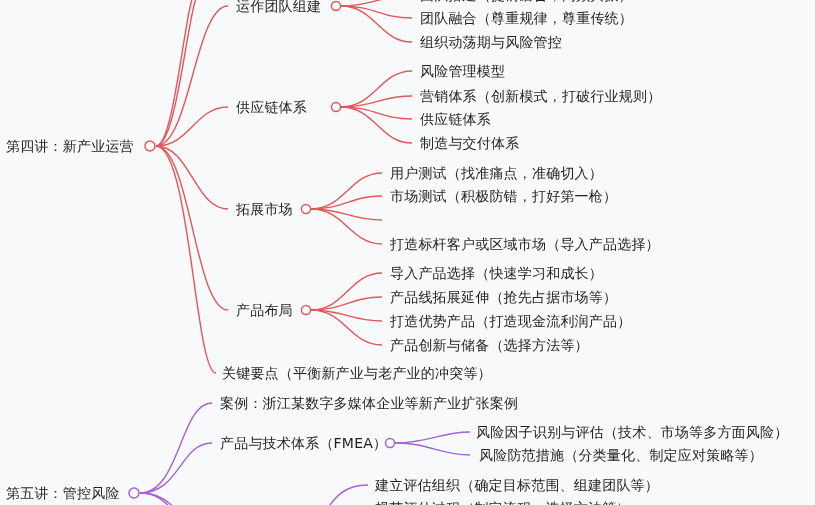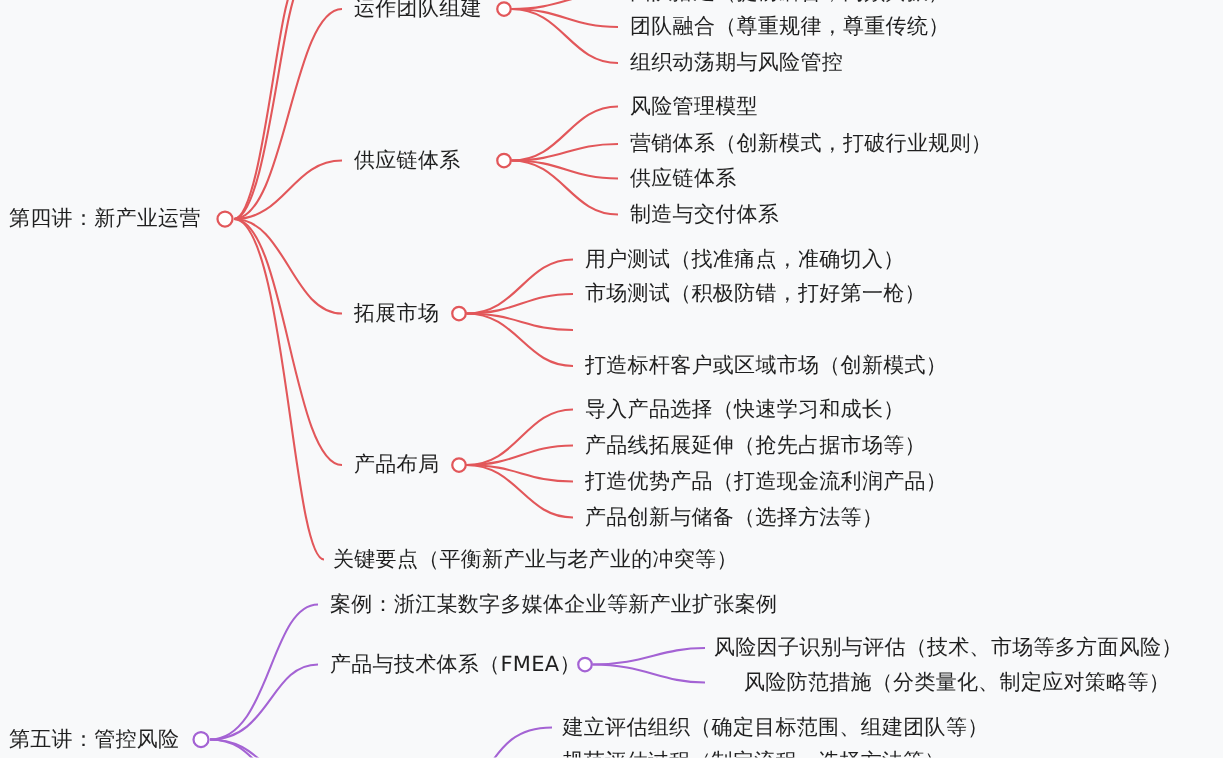--- a/index.html
+++ b/index.html
@@ -92,30 +92,30 @@
   <div class="node" style="left:420px; top:9px;">团队融合（尊重规律，尊重传统）</div>
   <div class="node" style="left:420px; top:33px;">组织动荡期与风险管控</div>
 
   <div class="node" style="left:420px; top:62px;">风险管理模型</div>
   <div class="node" style="left:420px; top:87px;">营销体系（创新模式，打破行业规则）</div>
   <div class="node" style="left:420px; top:110px;">供应链体系</div>
   <div class="node" style="left:420px; top:134px;">制造与交付体系</div>
 
   <div class="node" style="left:390px; top:164px;">用户测试（找准痛点，准确切入）</div>
   <div class="node" style="left:390px; top:187px;">市场测试（积极防错，打好第一枪）</div>
-  <div class="node" style="left:390px; top:235px;">打造标杆客户或区域市场（创新模式）</div>
+  <div class="node" style="left:390px; top:235px;">打造标杆客户或区域市场（导入产品选择）</div>
 
   <div class="node" style="left:390px; top:264px;">导入产品选择（快速学习和成长）</div>
   <div class="node" style="left:390px; top:288px;">产品线拓展延伸（抢先占据市场等）</div>
   <div class="node" style="left:390px; top:312px;">打造优势产品（打造现金流利润产品）</div>
   <div class="node" style="left:390px; top:336px;">产品创新与储备（选择方法等）</div>
 
   <div class="node root" style="left:6px; top:484px;">第五讲：管控风险</div>
 
   <div class="node" style="left:220px; top:394px;">案例：浙江某数字多媒体企业等新产业扩张案例</div>
   <div class="node" style="left:220px; top:434px;">产品与技术体系（FMEA）</div>
 
   <div class="node" style="left:476px; top:423px;">风险因子识别与评估（技术、市场等多方面风险）</div>
-  <div class="node" style="left:496px; top:446px;">风险防范措施（分类量化、制定应对策略等）</div>
+  <div class="node" style="left:479px; top:446px;">风险防范措施（分类量化、制定应对策略等）</div>
 
   <div class="node" style="left:375px; top:476px;">建立评估组织（确定目标范围、组建团队等）</div>
   <div class="node" style="left:375px; top:499px;">规范评估过程（制定流程、选择方法等）</div>
 </div>
 
 </body></html>

